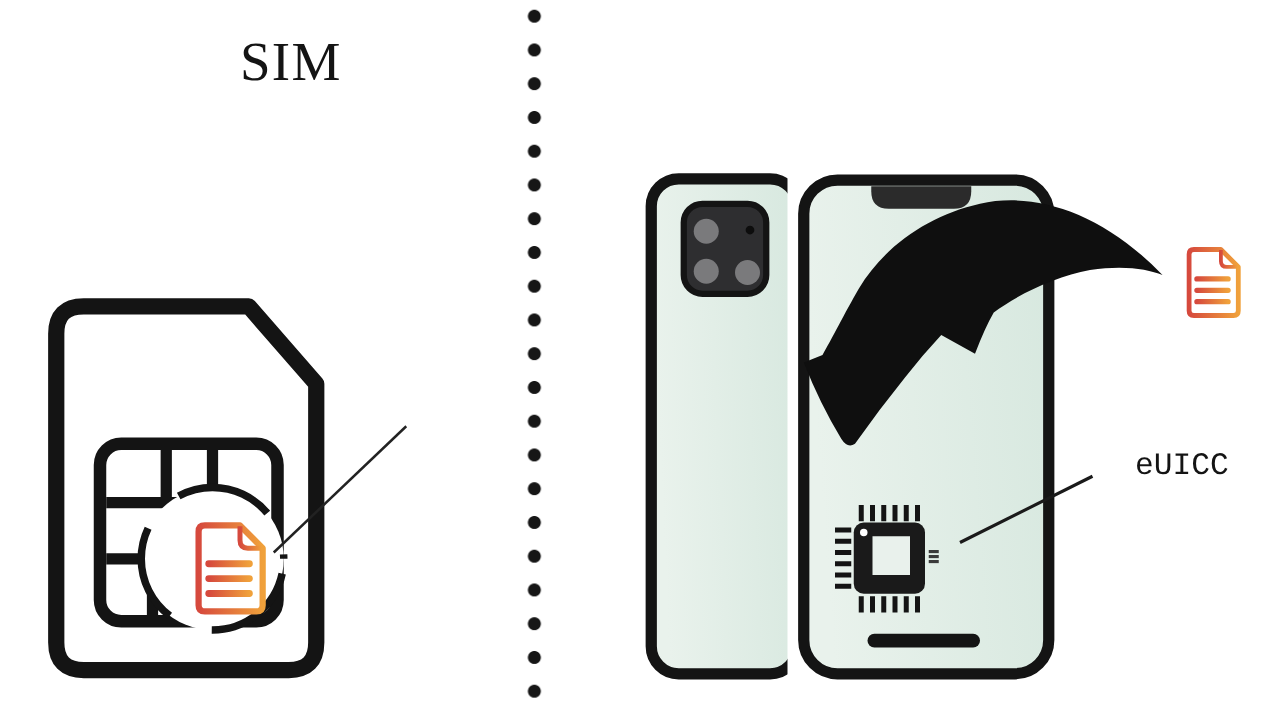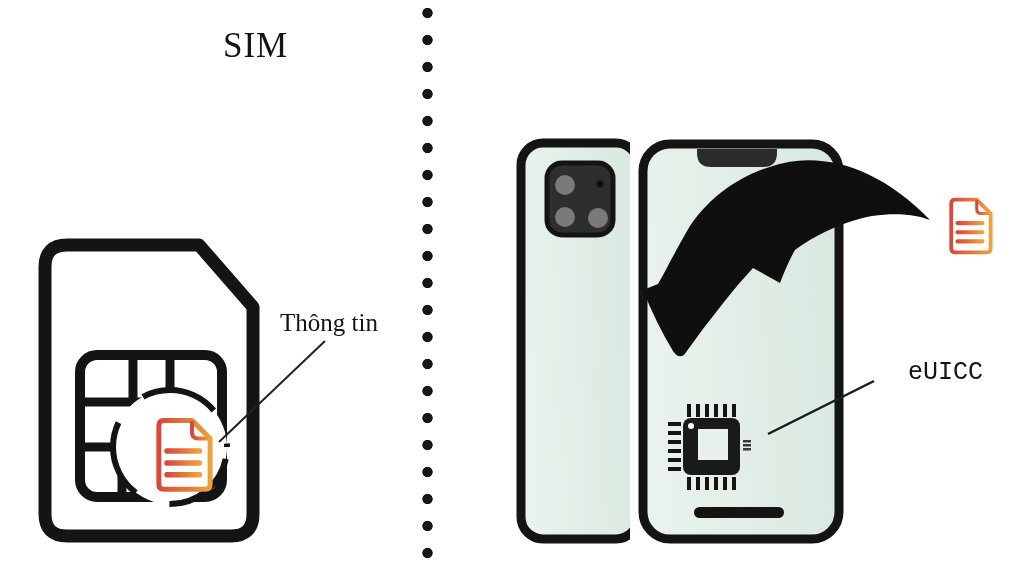--- a/index.html
+++ b/index.html
@@ -1,20 +1,20 @@
 <!DOCTYPE html>
 <html><head>
 <meta charset="utf-8">
 <style>
   html,body{margin:0;padding:0;background:#ffffff;}
   .canvas{
     position:relative;width:1024px;height:576px;background:#ffffff;overflow:hidden;
     font-family:"Liberation Serif", serif;color:#141414;
   }
-  .title{position:absolute;font-size:35px;line-height:1;white-space:nowrap;z-index:5;margin-left:31px;}
+  .title{position:absolute;font-size:44px;line-height:1;white-space:nowrap;z-index:5;}
   .t-sim{left:192px;top:28px;letter-spacing:1px;}
   .t-esim{left:661px;top:26px;letter-spacing:1px;}
   .callout{position:absolute;font-size:25px;line-height:1;white-space:nowrap;z-index:5;}
   .c-thongtin{left:280px;top:310px;}
   .c-euicc{left:908px;top:360px;font-family:Liberation Mono, monospace;}
   .divider{
     position:absolute;left:422px;top:7px;width:11px;height:562px;z-index:1;
     background-image:radial-gradient(circle closest-side at 5.5px 6px, #161616 88%, rgba(22,22,22,0) 100%);
     background-size:11px 27px;background-repeat:repeat-y;
   }
@@ -118,16 +118,15 @@
              Q678 359, 684 355
              Q703 328, 724 302
              Q738 284, 753 268
              L780 283
              Q788 262, 795 250
              C815 235, 845 221, 872 216
              C898 212, 918 215, 930 220
              Z"></path>
   </svg>
 
-  <div class="callout c-thongtin">Thông tin</div>
   <div class="callout c-euicc">eUICC</div>
 
 </div>
 
 </body></html>

